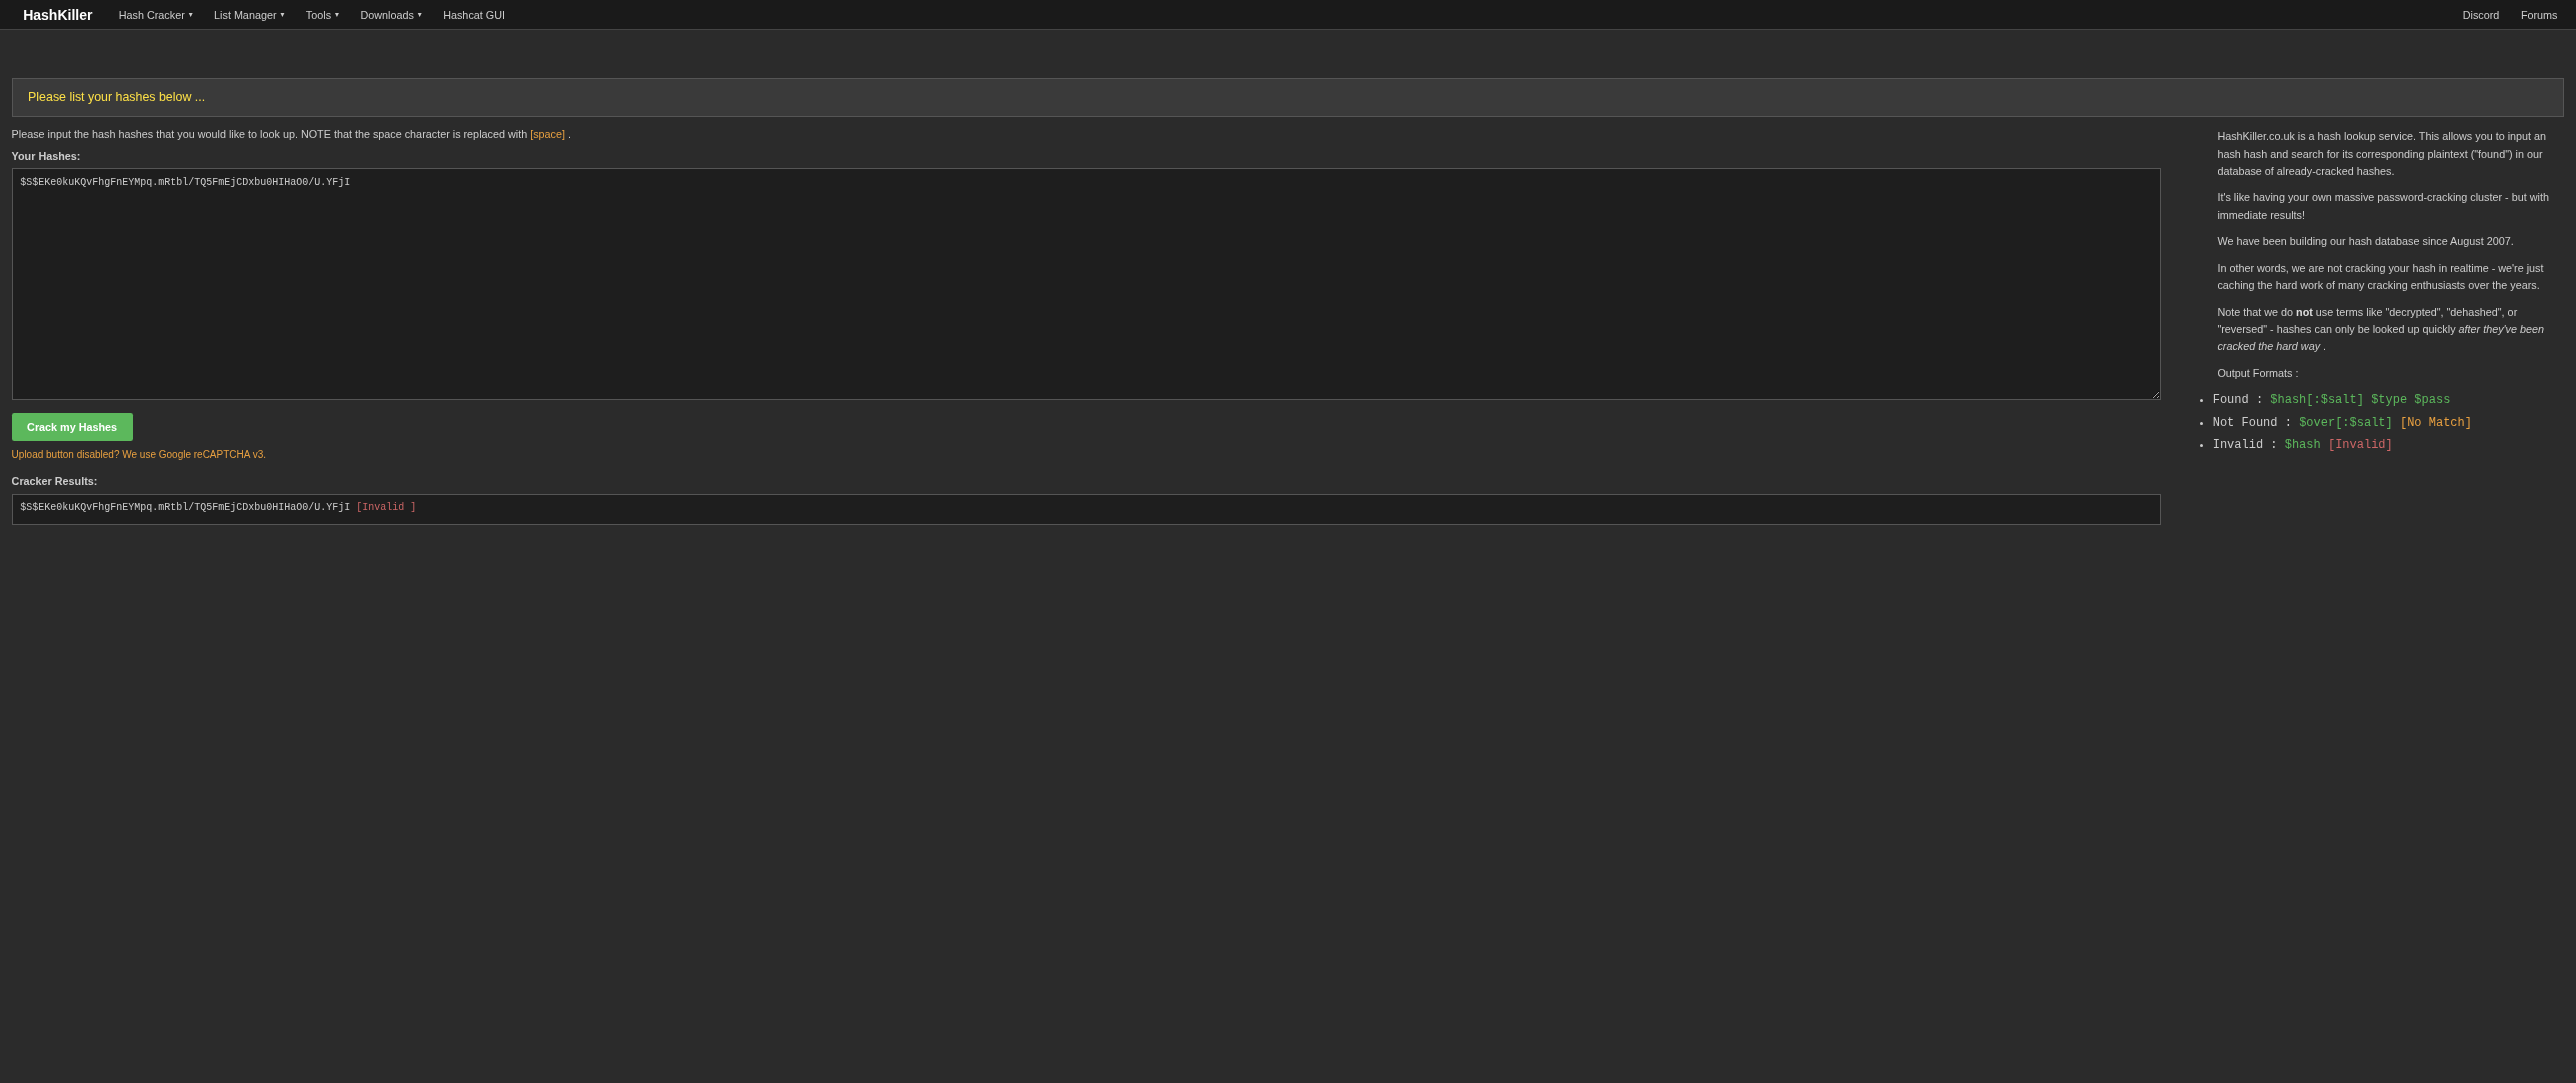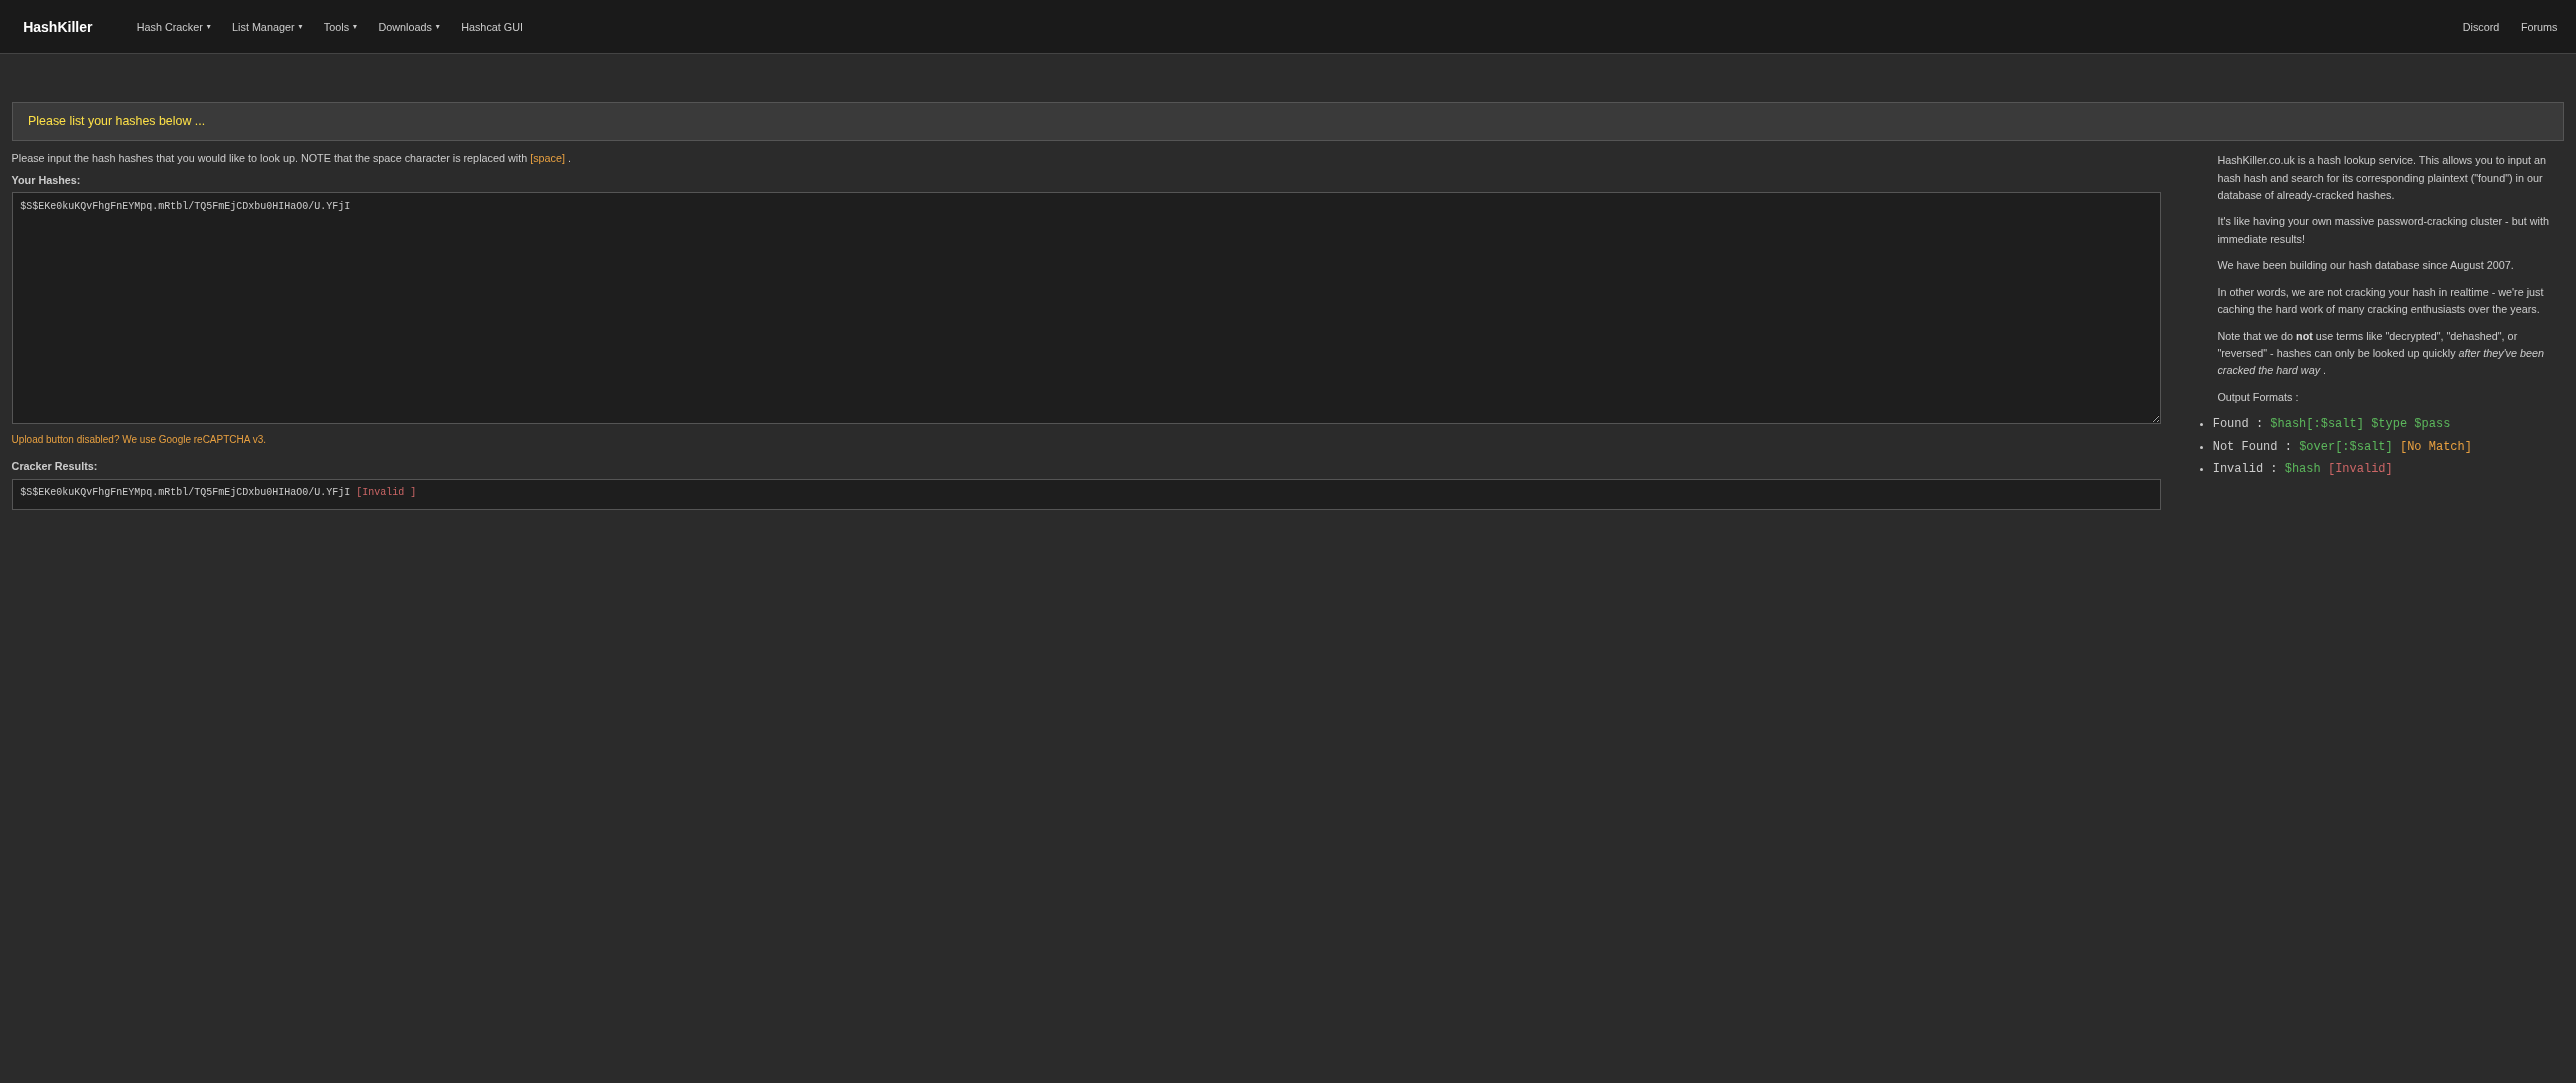--- a/index.html
+++ b/index.html
@@ -14,24 +14,23 @@
       font-family: Arial, Helvetica, sans-serif;
       font-size: 10.8px;
       min-height: 100vh;
     }
 
     
     nav {
       background-color: #1a1a1a;
       display: flex;
       align-items: center;
-      height: 54px;
+      height: 30px;
       padding: 0 7.7px;
       border-bottom: 0.8px solid #444;
-      gap: 18px;
     }
 
     .nav-brand {
       color: #ffffff;
       font-size: 14px;
       font-weight: bold;
       padding: 0 15.5px;
       white-space: nowrap;
     }
 
@@ -258,20 +257,23 @@
       <p class="intro-text">
         <span>Please input the hash hashes that you would like to look up. NOTE that the space character is replaced with</span>
         <span class="space-tag">[space]</span>
         <span>.</span>
       </p>
 
       <div class="your-hashes-label">Your Hashes:</div>
 
       <textarea class="hash-textarea" style="">$S$EKe0kuKQvFhgFnEYMpq.mRtbl/TQ5FmEjCDxbu0HIHaO0/U.YFjI</textarea>
 
+      <div>
+        <button class="crack-button">Crack my Hashes</button>
+      </div>
 
       <p class="recaptcha-note">Upload button disabled? We use Google reCAPTCHA v3.</p>
 
       <div class="cracker-results-label">Cracker Results:</div>
 
       <div class="results-box">
         <span>$S$EKe0kuKQvFhgFnEYMpq.mRtbl/TQ5FmEjCDxbu0HIHaO0/U.YFjI</span>
         <span class="invalid-tag">[Invalid ]</span>
       </div>
 

